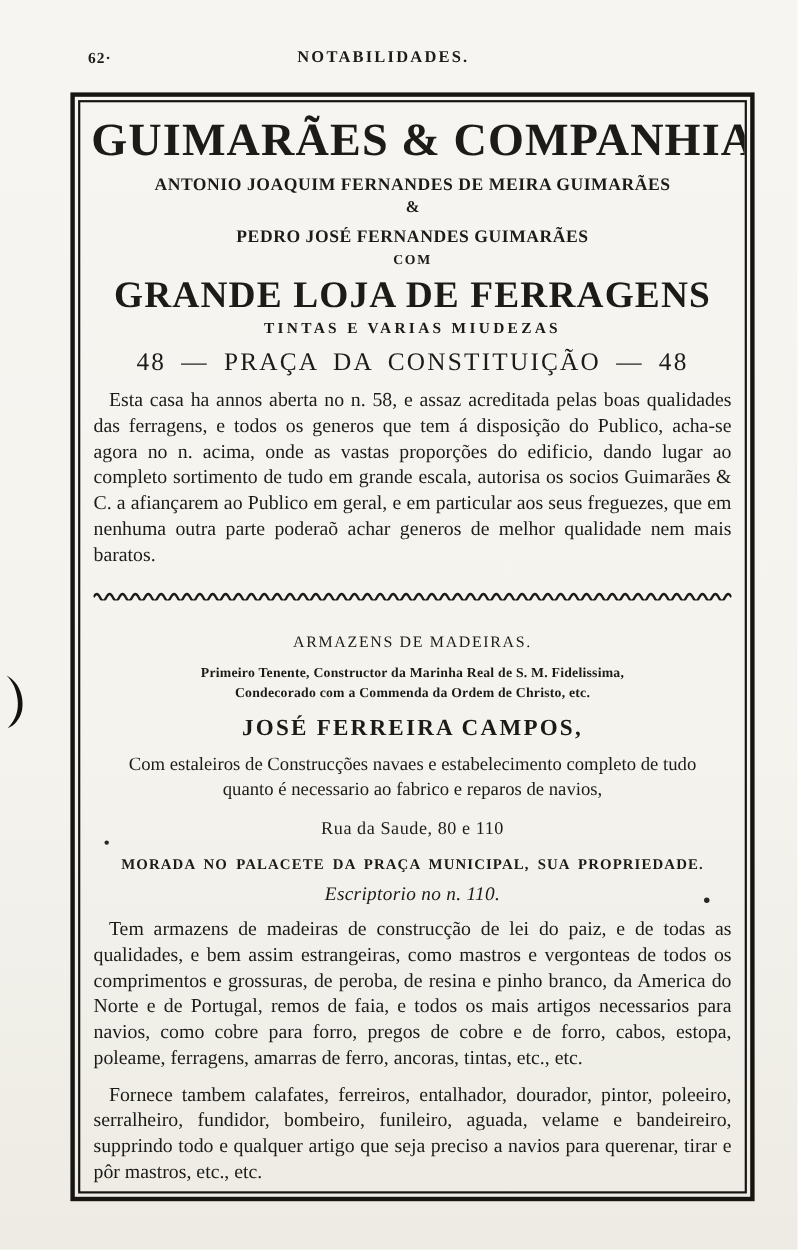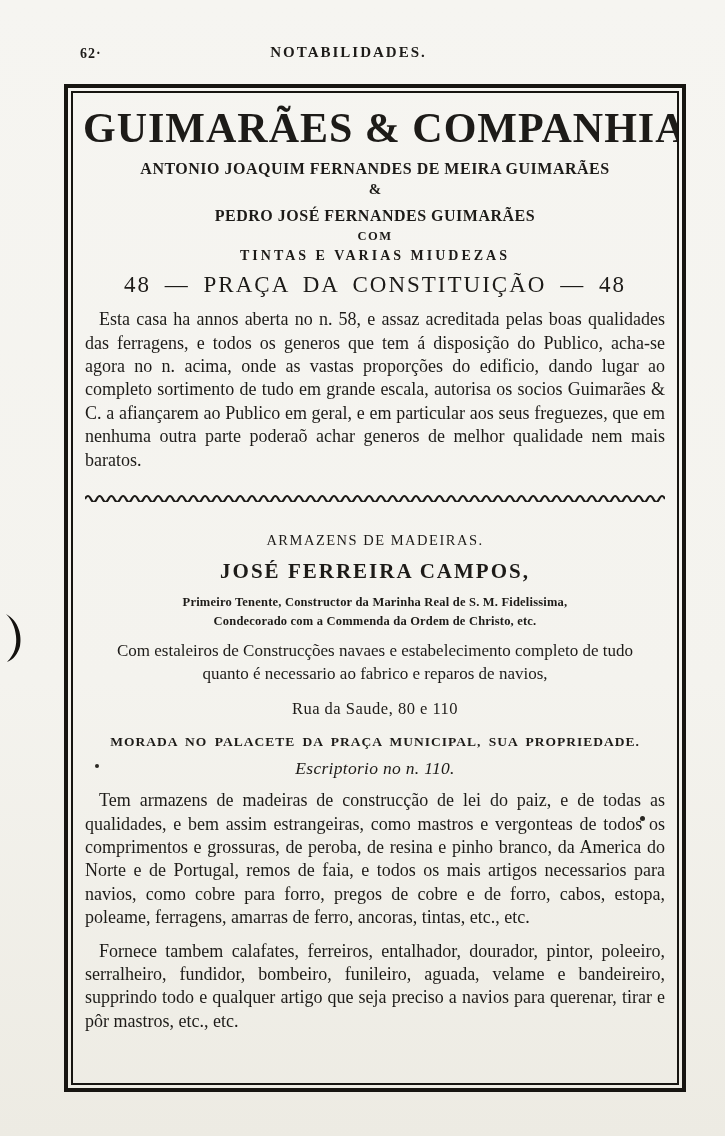--- a/index.html
+++ b/index.html
@@ -64,36 +64,37 @@
   </div>
 
   <div class="frame">
     <div class="frame-inner">
 
       <div class="c ad-title">GUIMARÃES &amp; COMPANHIA.</div>
       <div class="c partner">ANTONIO JOAQUIM FERNANDES DE MEIRA GUIMARÃES</div>
       <div class="c amp">&amp;</div>
       <div class="c partner">PEDRO JOSÉ FERNANDES GUIMARÃES</div>
       <div class="c com">COM</div>
+      <div class="c headline">GRANDE LOJA DE FERRAGENS</div>
       <div class="c subhead">TINTAS E VARIAS MIUDEZAS</div>
       <div class="c address">48 — PRAÇA DA CONSTITUIÇÃO — 48</div>
       <p class="body-just">Esta casa ha annos aberta no n. 58, e assaz acreditada pelas boas qualidades das ferragens, e todos os generos que tem á disposição do Publico, acha-se agora no n. acima, onde as vastas proporções do edificio, dando lugar ao completo sortimento de tudo em grande escala, autorisa os socios Guimarães &amp; C. a afiançarem ao Publico em geral, e em particular aos seus freguezes, que em nenhuma outra parte poderaõ achar generos de melhor qualidade nem mais baratos.</p>
 
       <div class="wavy">
         <svg viewBox="0 0 594 10" preserveAspectRatio="none" aria-hidden="true">
           <path d="M0 7 Q3 1 6 7 T12 7 T18 7 T24 7 T30 7 T36 7 T42 7 T48 7 T54 7 T60 7 T66 7 T72 7 T78 7 T84 7 T90 7 T96 7 T102 7 T108 7 T114 7 T120 7 T126 7 T132 7 T138 7 T144 7 T150 7 T156 7 T162 7 T168 7 T174 7 T180 7 T186 7 T192 7 T198 7 T204 7 T210 7 T216 7 T222 7 T228 7 T234 7 T240 7 T246 7 T252 7 T258 7 T264 7 T270 7 T276 7 T282 7 T288 7 T294 7 T300 7 T306 7 T312 7 T318 7 T324 7 T330 7 T336 7 T342 7 T348 7 T354 7 T360 7 T366 7 T372 7 T378 7 T384 7 T390 7 T396 7 T402 7 T408 7 T414 7 T420 7 T426 7 T432 7 T438 7 T444 7 T450 7 T456 7 T462 7 T468 7 T474 7 T480 7 T486 7 T492 7 T498 7 T504 7 T510 7 T516 7 T522 7 T528 7 T534 7 T540 7 T546 7 T552 7 T558 7 T564 7 T570 7 T576 7 T582 7 T588 7 T594 7" fill="none" stroke="#1d1b18" stroke-width="2.2"></path>
         </svg>
       </div>
 
       <div class="c section-head">ARMAZENS DE MADEIRAS.</div>
-      <div class="c proprietor">JOSÉ FERREIRA CAMPOS,</div>
       <div class="c cred">
         <span>Primeiro Tenente, Constructor da Marinha Real de S. M. Fidelissima,</span><br>
         <span>Condecorado com a Commenda da Ordem de Christo, etc.</span>
       </div>
+      <div class="c proprietor">JOSÉ FERREIRA CAMPOS,</div>
       <div class="c intro-center">Com estaleiros de Construcções navaes e estabelecimento completo de tudo quanto é necessario ao fabrico e reparos de navios,</div>
       <div class="c street">Rua da Saude, 80 e 110</div>
       <div class="c residence">MORADA NO PALACETE DA PRAÇA MUNICIPAL, SUA PROPRIEDADE.</div>
       <div class="c office">Escriptorio no n. 110.</div>
       <p class="body-just">Tem armazens de madeiras de construcção de lei do paiz, e de todas as qualidades, e bem assim estrangeiras, como mastros e vergonteas de todos os comprimentos e grossuras, de peroba, de resina e pinho branco, da America do Norte e de Portugal, remos de faia, e todos os mais artigos necessarios para navios, como cobre para forro, pregos de cobre e de forro, cabos, estopa, poleame, ferragens, amarras de ferro, ancoras, tintas, etc., etc.</p>
       <p class="body-just">Fornece tambem calafates, ferreiros, entalhador, dourador, pintor, poleeiro, serralheiro, fundidor, bombeiro, funileiro, aguada, velame e bandeireiro, supprindo todo e qualquer artigo que seja preciso a navios para querenar, tirar e pôr mastros, etc., etc.</p>
 
     </div>
   </div>
 

